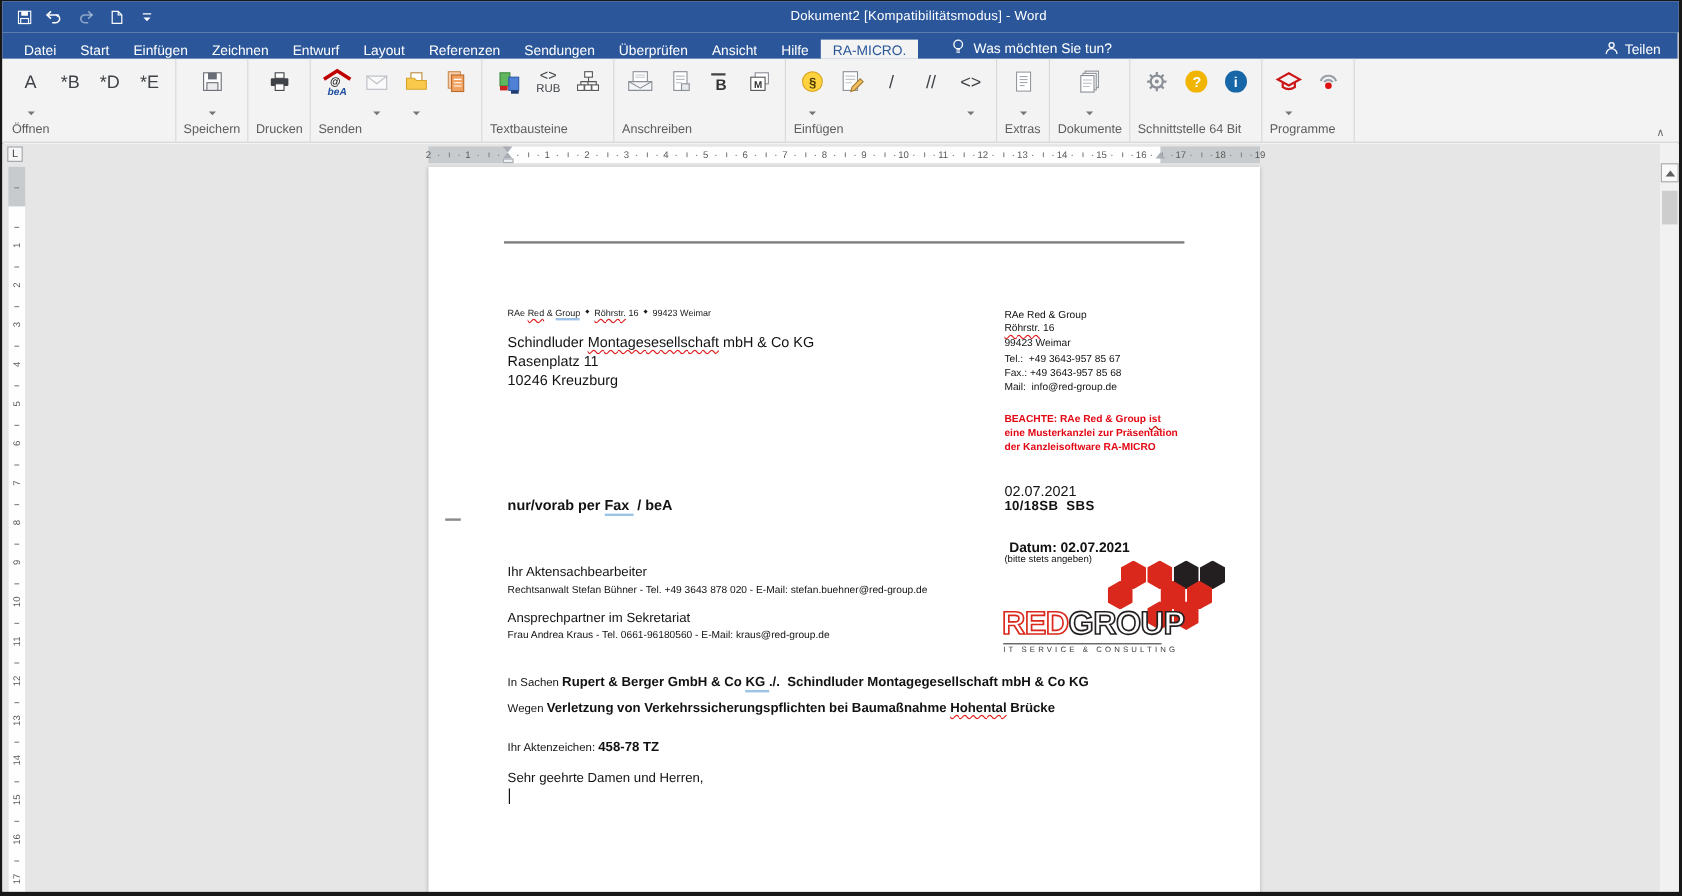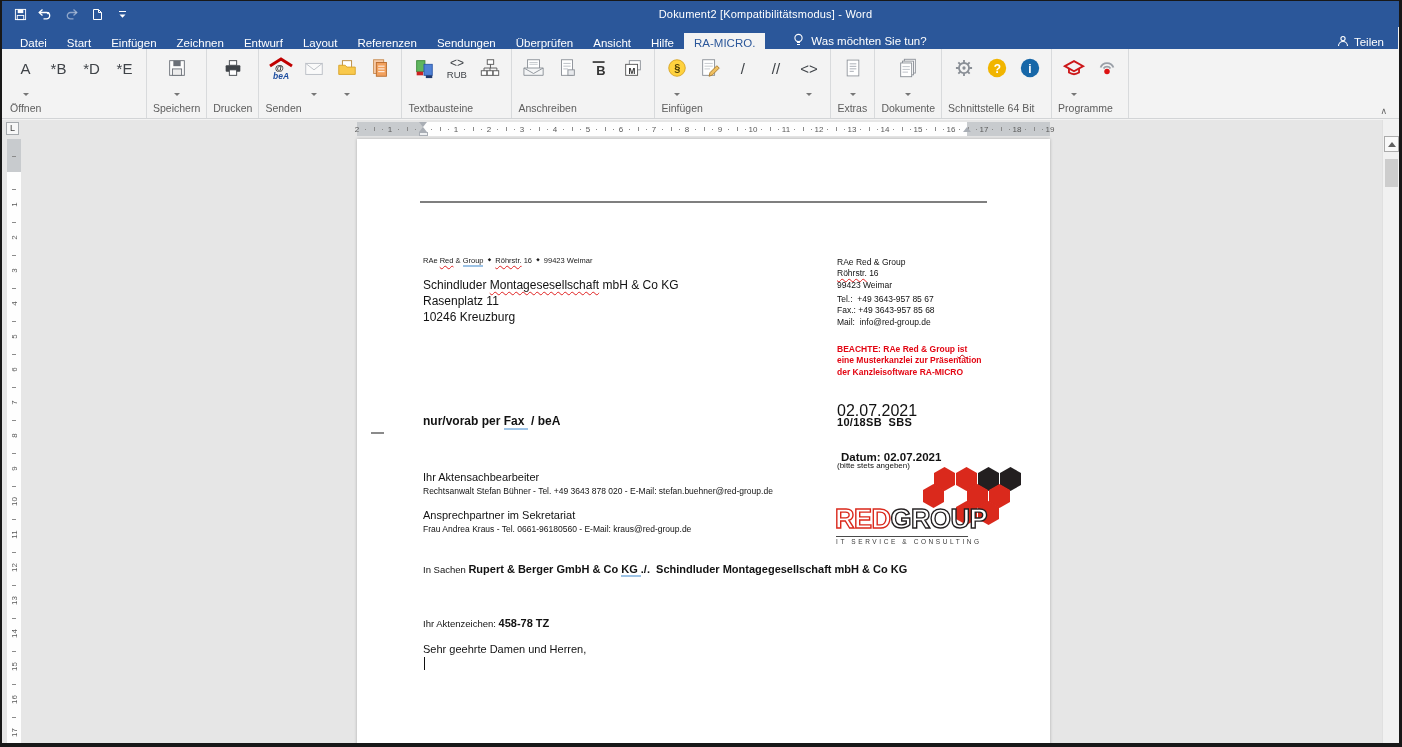--- a/index.html
+++ b/index.html
@@ -76,21 +76,21 @@
   .d-sender { top:117px; left:66px; font-size:7.5px; color:#1a1a1a; }
   .d-rec1 { top:139px; left:66px; font-size:12px; }
   .d-rec2 { top:155px; left:66px; font-size:12px; }
   .d-rec3 { top:171px; left:66px; font-size:12px; }
   .d-info { top:118px; left:480px; font-size:8.5px; line-height:11.3px; }
   .d-contact { top:155px; left:480px; font-size:8.5px; line-height:11.3px; }
   .d-notice { top:205px; left:480px; font-size:8.5px; line-height:11.3px; font-weight:bold; color:#e30613; }
   .d-notice .sq { text-decoration-color:#b00; }
   .d-delivery { top:275px; left:66px; font-size:12px; font-weight:bold; }
   .d-fold { top:293px; left:14px; width:13px; height:2px; background:#8a8a8a; }
-  .d-refdate { top:263px; left:480px; font-size:16px; }
+  .d-refdate { top:263px; left:480px; font-size:12px; }
   .d-refno { top:277px; left:480px; font-size:11px; font-weight:bold; letter-spacing:.3px; }
   .d-refnote { top:293px; left:480px; font-size:8px;margin-top:29px; }
   .d-datum { top:312px; left:484px; font-size:11.5px; font-weight:bold; }
   .d-clerk-h { top:332px; left:66px; font-size:11px; }
   .d-clerk-d { top:347px; left:66px; font-size:8.5px; }
   .d-sec-h { top:370px; left:66px; font-size:11px; }
   .d-sec-d { top:385px; left:66px; font-size:8.5px; }
   .d-insachen { top:424px; left:66px; font-size:11px; }
   .d-wegen { top:445px; left:66px; font-size:11px; }
   .d-akten { top:478px; left:66px; font-size:11px; }
@@ -675,20 +675,21 @@
             <span class="hex" style="left: 55px; top: 17px; background: rgb(218, 41, 28);"></span>
             <span class="hex" style="left: 77px; top: 17px; background: rgb(218, 41, 28);"></span>
             <span class="hex" style="left: 44px; top: 34px; background: rgb(218, 41, 28);"></span>
             <span class="hex" style="left: 66px; top: 34px; background: rgb(218, 41, 28);"></span>
           </div>
         <div class="lg-text"><span class="lg-red">RED</span><span class="lg-grp">GROUP</span></div>
         <div class="lg-tag">IT SERVICE &amp; CONSULTING</div>
       </div>
 
       <div class="d-insachen pline"><span class="sm">In Sachen </span><span class="b">Rupert &amp; Berger GmbH &amp; Co </span><span class="b bu">KG </span><span class="b">./. </span><span class="b"> Schindluder Montagegesellschaft mbH &amp; Co KG</span></div>
+      <div class="d-wegen pline"><span class="sm">Wegen </span><span class="b">Verletzung von Verkehrssicherungspflichten bei Baumaßnahme </span><span class="b sq">Hohental</span><span class="b"> Brücke</span></div>
       <div class="d-akten pline"><span class="sm">Ihr Aktenzeichen: </span><span class="b">458-78 TZ</span></div>
       <div class="d-salut">Sehr geehrte Damen und Herren,</div>
       <div class="d-cursor"></div>
     </div>
 
     <div class="scrollbar">
       <div class="sb-up"></div>
       <div class="sb-thumb"></div>
     </div>
   </div>

